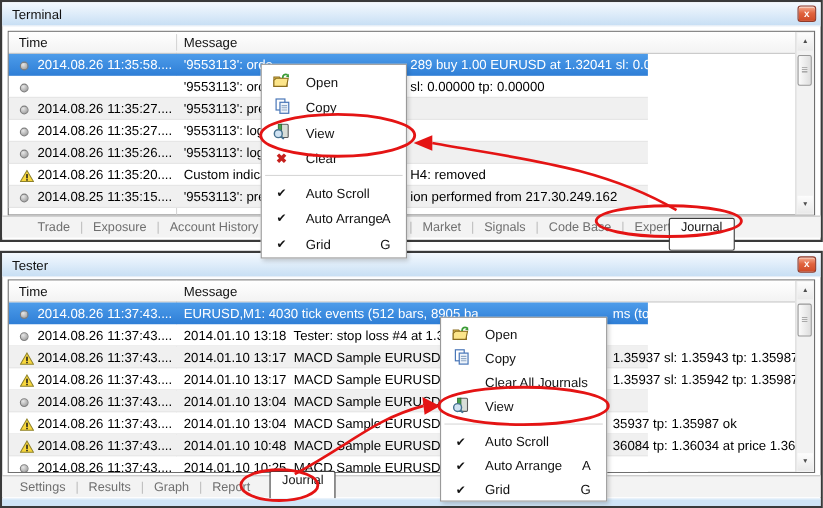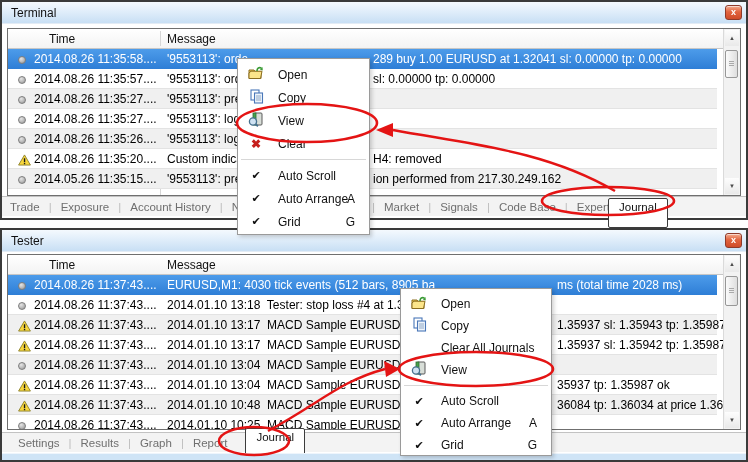--- a/index.html
+++ b/index.html
@@ -20,24 +20,24 @@
     color:#fff; font-size:9px; font-weight:bold; text-align:center; line-height:13px;
     box-shadow:inset 0 1px 0 rgba(255,255,255,.55); cursor:default; }
 
   
   .frame { position:absolute; left:5px; width:734px; border:1px solid #6f6f6f; background:#fff; }
   #terminal-win .frame { top:26px; height:168px; }
   #tester-win   .frame { top:24px; height:176px; overflow:hidden; }
   .thead { position:absolute; left:0; top:0; right:17px; height:20px;
     background:linear-gradient(180deg,#ffffff,#f3f3f3); border-bottom:1px solid #c6c6c6; }
   .hcell { position:absolute; top:3px; font-size:12px; color:#111; }
-  .h-time { left:9px;margin-left:32px; } .h-msg { left:159px; }
+  .h-time { left:9px; } .h-msg { left:159px; }
   .vline { position:absolute; left:152px; top:0; bottom:0; width:1px; background:#d6d6d6; }
 
-  .row { position:absolute; left:0; width:709px; height:20px; font-size:12px; color:#000;
+  .row { position:absolute; left:0; width:581px; height:20px; font-size:12px; color:#000;
     border-bottom:1px solid #e3e3e3; }
   .row.odd  { background:#f0f0f0; }
   .row.even { background:#ffffff; }
   .row.sel  { background:linear-gradient(180deg,#4d9cea 0%,#2e7ed6 100%); color:#fff; border-bottom:none; }
   .ric   { position:absolute; left:10px; top:5px; }
   .dot   { display:block; width:8px; height:8px; border-radius:50%; border:1px solid #7e7e7e;
            background:radial-gradient(circle at 35% 30%, #e6e6e6 0%, #b9b9b9 55%, #8f8f8f 100%); margin-top:2px; }
   .rtime { position:absolute; left:26px; top:3px; white-space:pre; }
   .ml    { position:absolute; left:159px; top:3px; white-space:pre; }
   .mr    { position:absolute; top:3px; white-space:pre; }
@@ -59,21 +59,21 @@
   
   .tabbar { position:absolute; left:0; right:0; height:20px; background:#f3f3f3; border-top:1px solid #c2c2c2;
     font-size:11.5px; color:#6f6f6f; }
   #terminal-win .tabbar { top:194px; }
   #tester-win   .tabbar { top:202px; }
   .tgrp { position:absolute; top:0; height:20px; display:flex; align-items:center; gap:9px; white-space:nowrap; }
   .tsep { color:#bdbdbd; }
   .tab  { cursor:default; }
   .tab-active { position:absolute; background:#fff; border:1px solid #3c3c3c; border-radius:2px; color:#111;
     padding:0 10px; height:30px; line-height:16px; top:1px; font-size:11.5px; }
-  #terminal-win .tg-left  { left:8px; }
+  #terminal-win .tg-left  { left:32px; }
   #terminal-win .tg-right { left:370px; }
   #terminal-win .tab-active { left:606px; }
   #tester-win .tg-left { left:16px; }
   #tester-win .tab-active { position:static; display:inline-block; margin-left:9px; }
 
   .bluestrip { position:absolute; left:0; right:0; bottom:0; height:7px; background:#cfe4f6; border-top:1px solid #eef5fc; }
 
   
   .menu { position:absolute; background:#fff; border:1px solid #9a9a9a; box-shadow:2px 2px 4px rgba(0,0,0,.18);
     z-index:10; padding-top:4px; }
@@ -114,21 +114,20 @@
           <span class="dot"></span>
         </span>
       <span class="rtime">2014.08.26 11:35:58....</span>
       <span class="ml">'9553113': orde</span>
       <span class="mr">289 buy 1.00 EURUSD at 1.32041 sl: 0.00000 tp: 0.00000</span>
     </div>
     <div class="row even" style="top:40px">
       <span class="ric">
           <span class="dot"></span>
         </span>
-      <span class="rtime">2014.08.26 11:35:57....</span>
       <span class="ml">'9553113': orde</span>
       <span class="mr">sl: 0.00000 tp: 0.00000</span>
     </div>
     <div class="row odd" style="top:60px">
       <span class="ric">
           <span class="dot"></span>
         </span>
       <span class="rtime">2014.08.26 11:35:27....</span>
       <span class="ml">'9553113': prev</span>
     </div>
@@ -157,21 +156,21 @@
           </svg>
       </span>
       <span class="rtime">2014.08.26 11:35:20....</span>
       <span class="ml">Custom indicat</span>
       <span class="mr">H4: removed</span>
     </div>
     <div class="row odd" style="top:140px">
       <span class="ric">
           <span class="dot"></span>
         </span>
-      <span class="rtime">2014.05.26 11:35:15....</span>
+      <span class="rtime">2014.08.25 11:35:15....</span>
       <span class="ml">'9553113': prev</span>
       <span class="mr">ion performed from 217.30.249.162</span>
     </div>
 
     <div class="sb">
       <div class="sbtn up">▲</div>
       <div class="sthumb"></div>
       <div class="sbtn down">▼</div>
     </div>
   </div>

